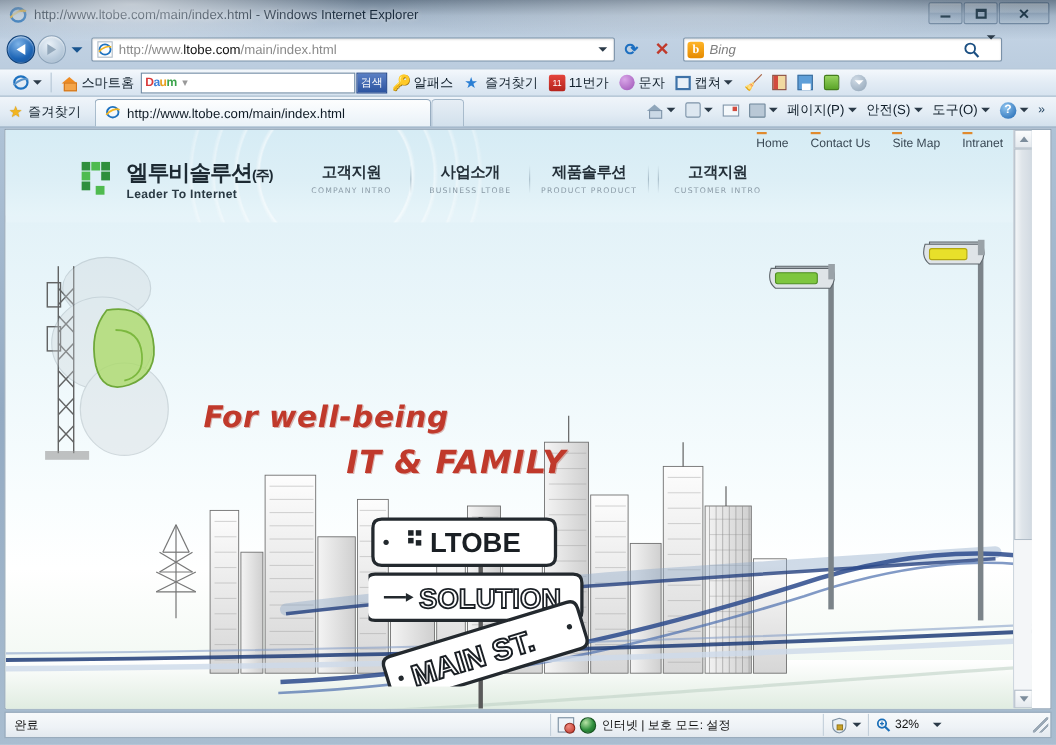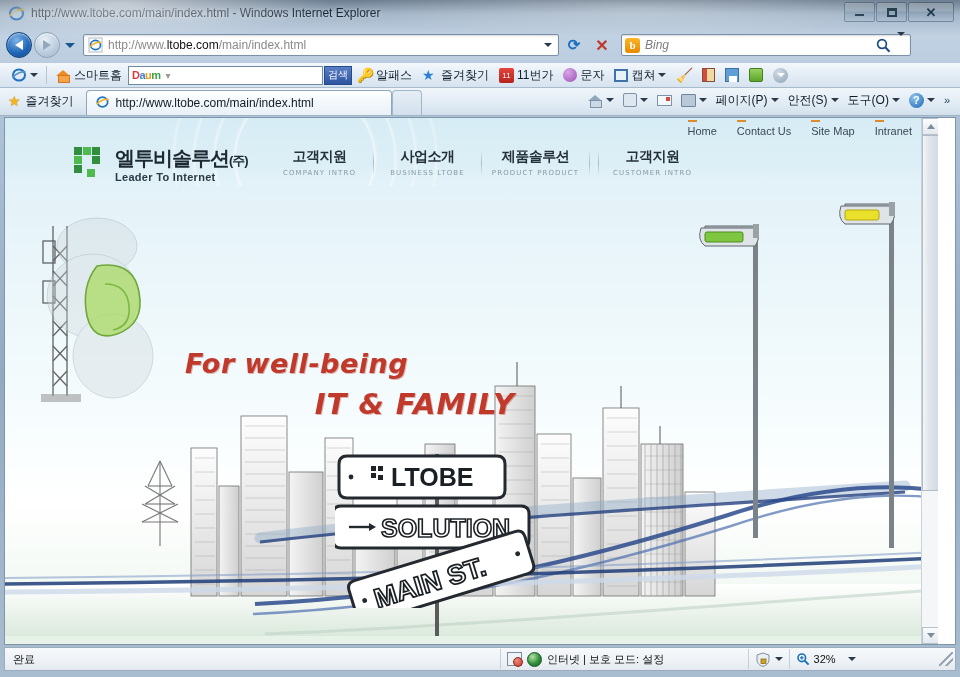--- a/index.html
+++ b/index.html
@@ -264,21 +264,21 @@
 
   #mainnav {
     position:absolute; left:265px; top:30px; display:flex; align-items:center;
   }
   .nav-item { width:99px; text-align:center; position:relative;}
   .nav-kr { font-size:14px; font-weight:bold; color:#243039; letter-spacing:-.5px;}
   .nav-en { font-size:7px; color:#8a9aa6; letter-spacing:1.1px; margin-top:3px; font-family:"DejaVu Sans", sans-serif;}
   .nav-div { width:1px;height:26px;background:linear-gradient(180deg,rgba(160,180,195,0),#a8bdc9,rgba(160,180,195,0)); margin:0 4px;}
 
   
-  #hero { position:absolute; left:0; top:68px; width:933px; height:450px; overflow:hidden;}
+  #hero { position:absolute; left:0; top:84px; width:933px; height:450px; overflow:hidden;}
   #hero-bg {
     position:absolute; left:0; top:0; width:933px; height:450px;
     background: linear-gradient(180deg,#e3f2f8 0%, #eef8fb 30%, #f8fdfe 55%, #ffffff 70%, #f1f8f2 92%, #e4f0e6 100%);
   }
   #tagline { position:absolute; left:180px; top:162px; width:330px; }
   .tag1, .tag2 {
     color:#c0392b; font-family:"DejaVu Sans", sans-serif; font-weight:bold; font-style:italic;
     text-shadow: 1px 1px 0 rgba(170,50,35,.35);
   }
   .tag1 { font-size:27px; letter-spacing:.5px; }

